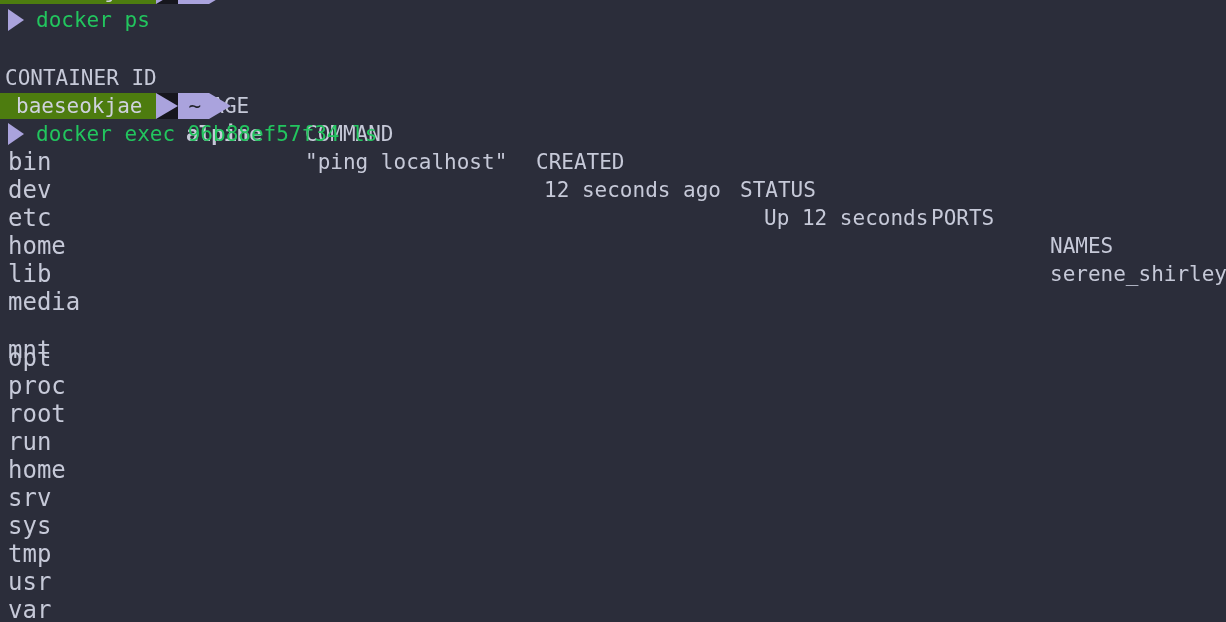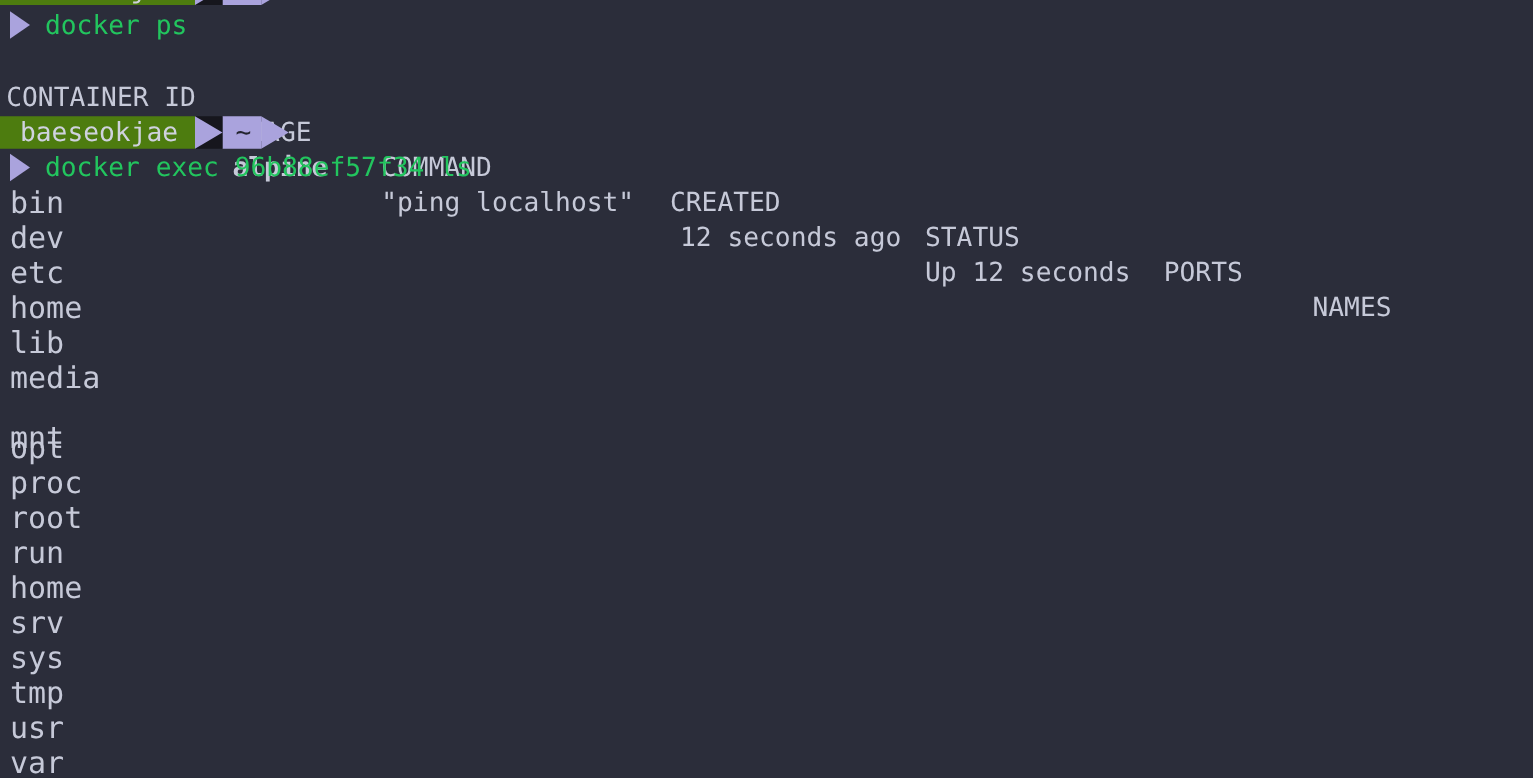--- a/index.html
+++ b/index.html
@@ -158,22 +158,23 @@
     <span class="ps-cell" style="left:740px;">STATUS</span>
     <span class="ps-cell" style="left:931px;">PORTS</span>
     <span class="ps-cell" style="left:1050px;">NAMES</span>
   </div>
 
   <div class="ps-row" style="top:64px;">
     <span class="ps-cell" style="left:5px;">96b88ef57f34</span>
     <span class="ps-cell" style="left:186px;font-weight:bold;">alpine</span>
     <span class="ps-cell" style="left:305px;">"ping localhost"</span>
     <span class="ps-cell" style="left:544px;">12 seconds ago</span>
-    <span class="ps-cell" style="left:740px;">Up 12 seconds</span>
+    <span class="ps-cell" style="left:764px;">Up 12 seconds</span>
     <span class="ps-cell" style="left:931px;"></span>
+    <span class="ps-cell" style="left:1050px;">serene_shirley</span>
   </div>
 
   <div class="prompt-bar" style="top:93px;">
     <div class="seg-user"><span>baeseokjae</span></div>
     <div class="arrow-userend"></div>
     <div class="seg-path"><span>~</span></div>
     <div class="arrow-pathend"></div>
   </div>
 
   <div class="cmd-line" style="top:120px;">

